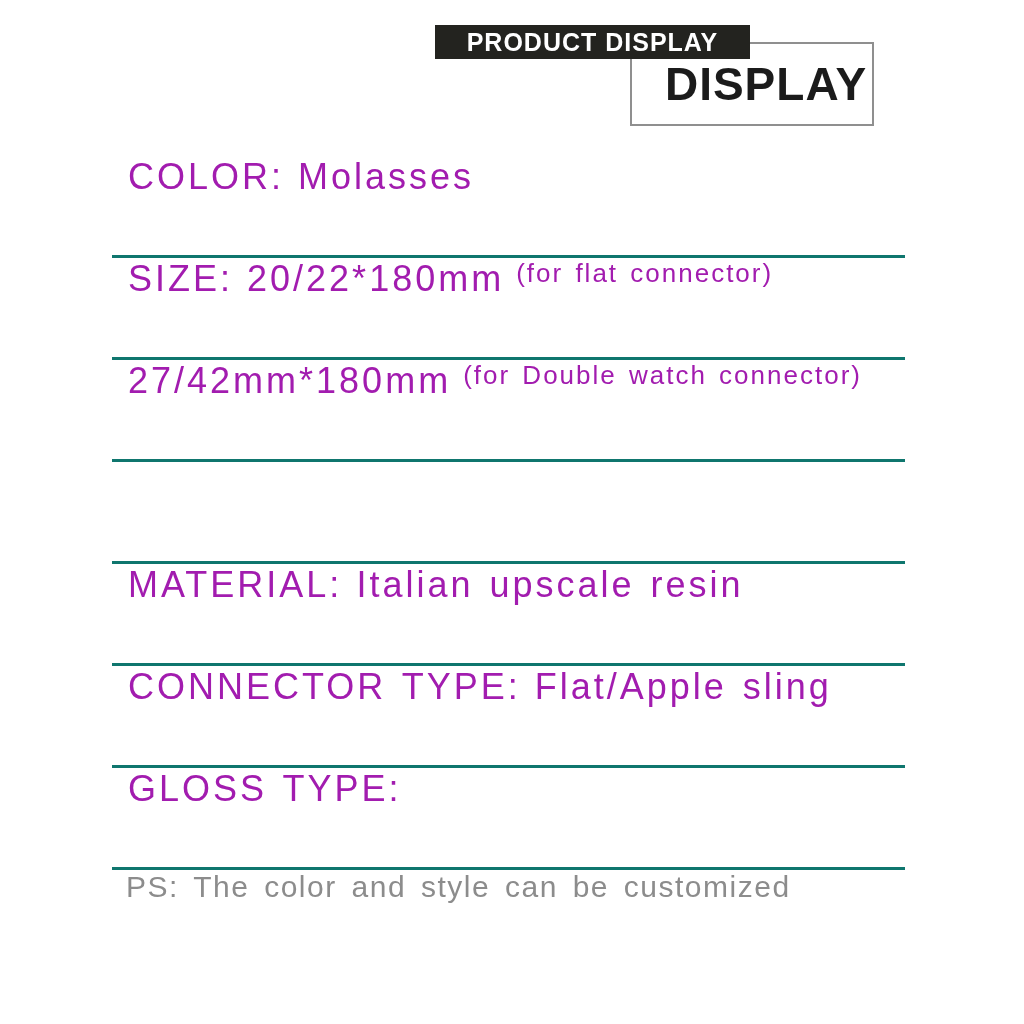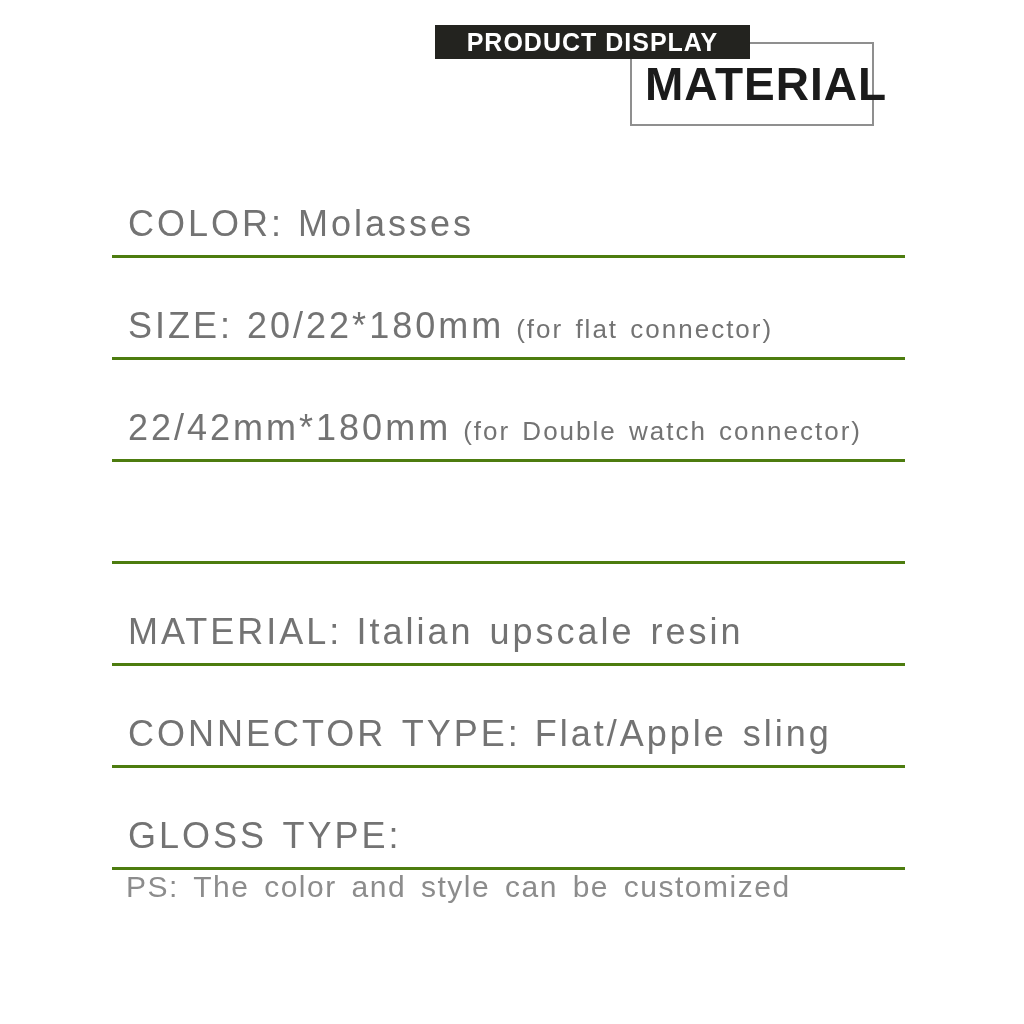--- a/index.html
+++ b/index.html
@@ -61,26 +61,26 @@
   
   .specs {
     position: absolute;
     left: 112px;
     top: 156px;
     width: 793px;
   }
   .spec-row {
     height: 102px;
     box-sizing: border-box;
-    border-bottom: 3px solid #4d7c0f;
+    border-bottom: 3px solid #0f766e;
     display: flex;
-    align-items: flex-end;
+    align-items: flex-start;
     padding: 0 0 10px 16px;
     white-space: nowrap;
-    color: #737373;
+    color: #a21caf;
     font-size: 36px;
     letter-spacing: 3px;
     word-spacing: 3px;
   }
   .spec-label {
     margin-right: 14px;
   }
   .spec-label:empty { display: none; margin: 0; }
   .spec-note {
     font-size: 26px;
@@ -104,40 +104,40 @@
   }
 </style>
 </head>
 <body>
 
 <div class="banner">
   <span class="banner-text">PRODUCT DISPLAY</span>
 </div>
 
 <div class="details-box">
-  <span class="details-text">MATERIAL</span>
+  <span class="details-text">DISPLAY</span>
 </div>
 
 <div class="specs">
 
   <div class="spec-row">
     <span class="spec-label">COLOR:</span>
     <span class="spec-value">Molasses</span>
 
   </div>
 
   <div class="spec-row">
     <span class="spec-label">SIZE:</span>
     <span class="spec-value">20/22*180mm</span>
     <span class="spec-note">(for flat connector)</span>
   </div>
 
   <div class="spec-row">
 
-    <span class="spec-value">22/42mm*180mm</span>
+    <span class="spec-value">27/42mm*180mm</span>
     <span class="spec-note">(for Double watch connector)</span>
   </div>
 
   <div class="spec-row">
 
   </div>
 
   <div class="spec-row">
     <span class="spec-label">MATERIAL:</span>
     <span class="spec-value">Italian upscale resin</span>

